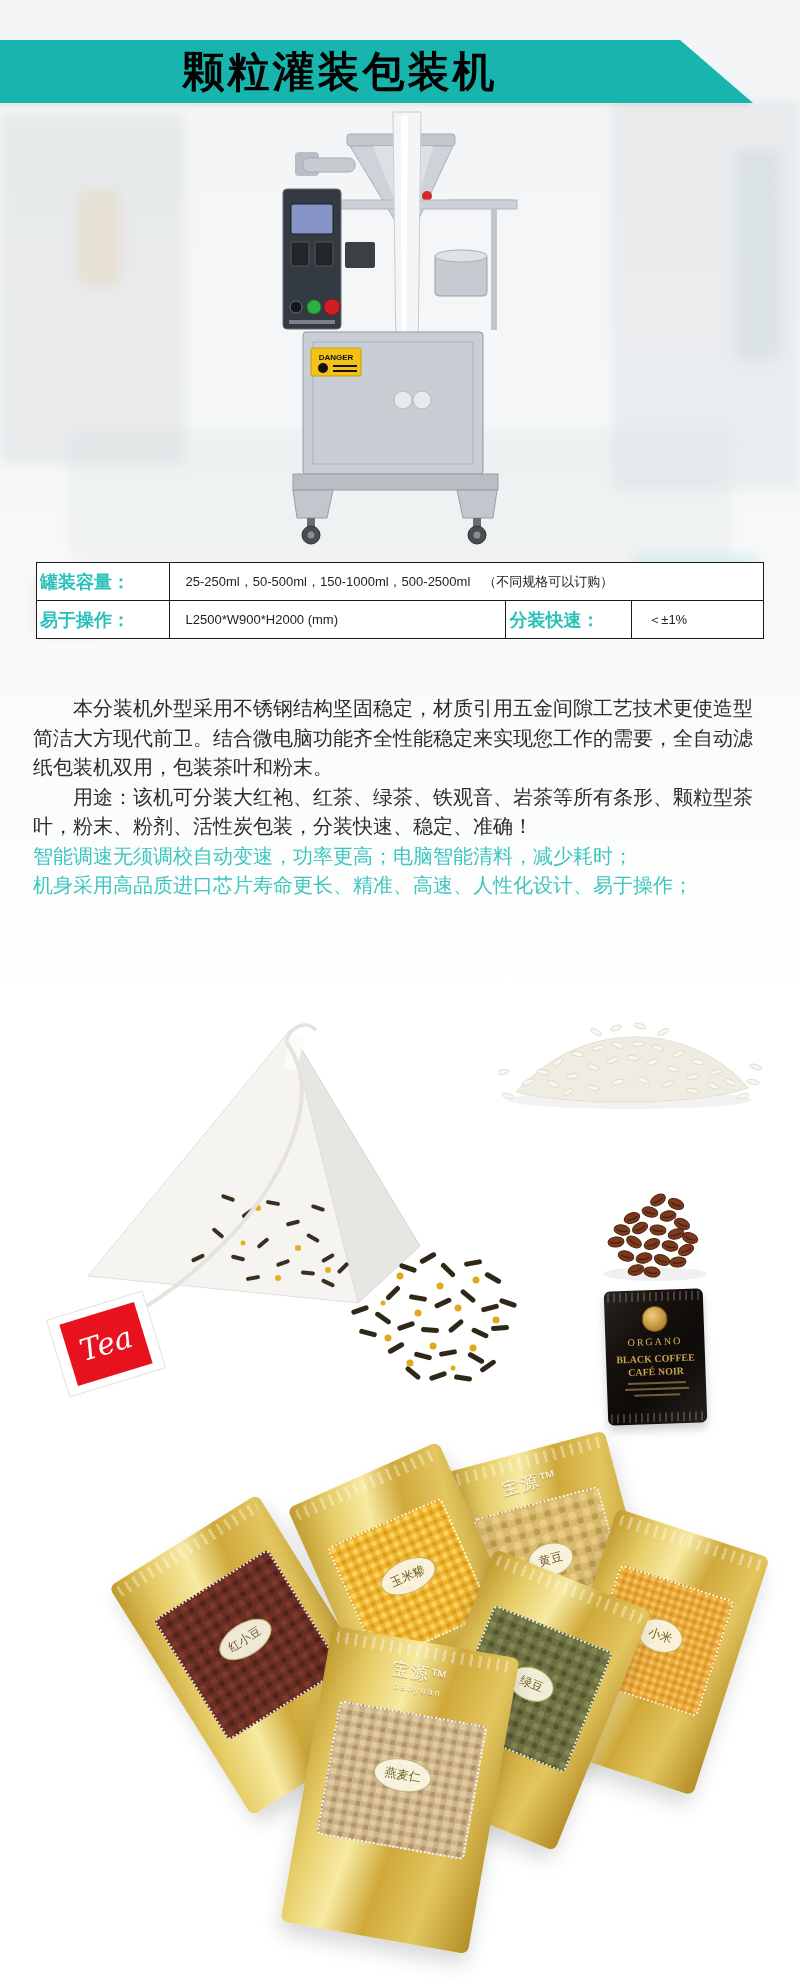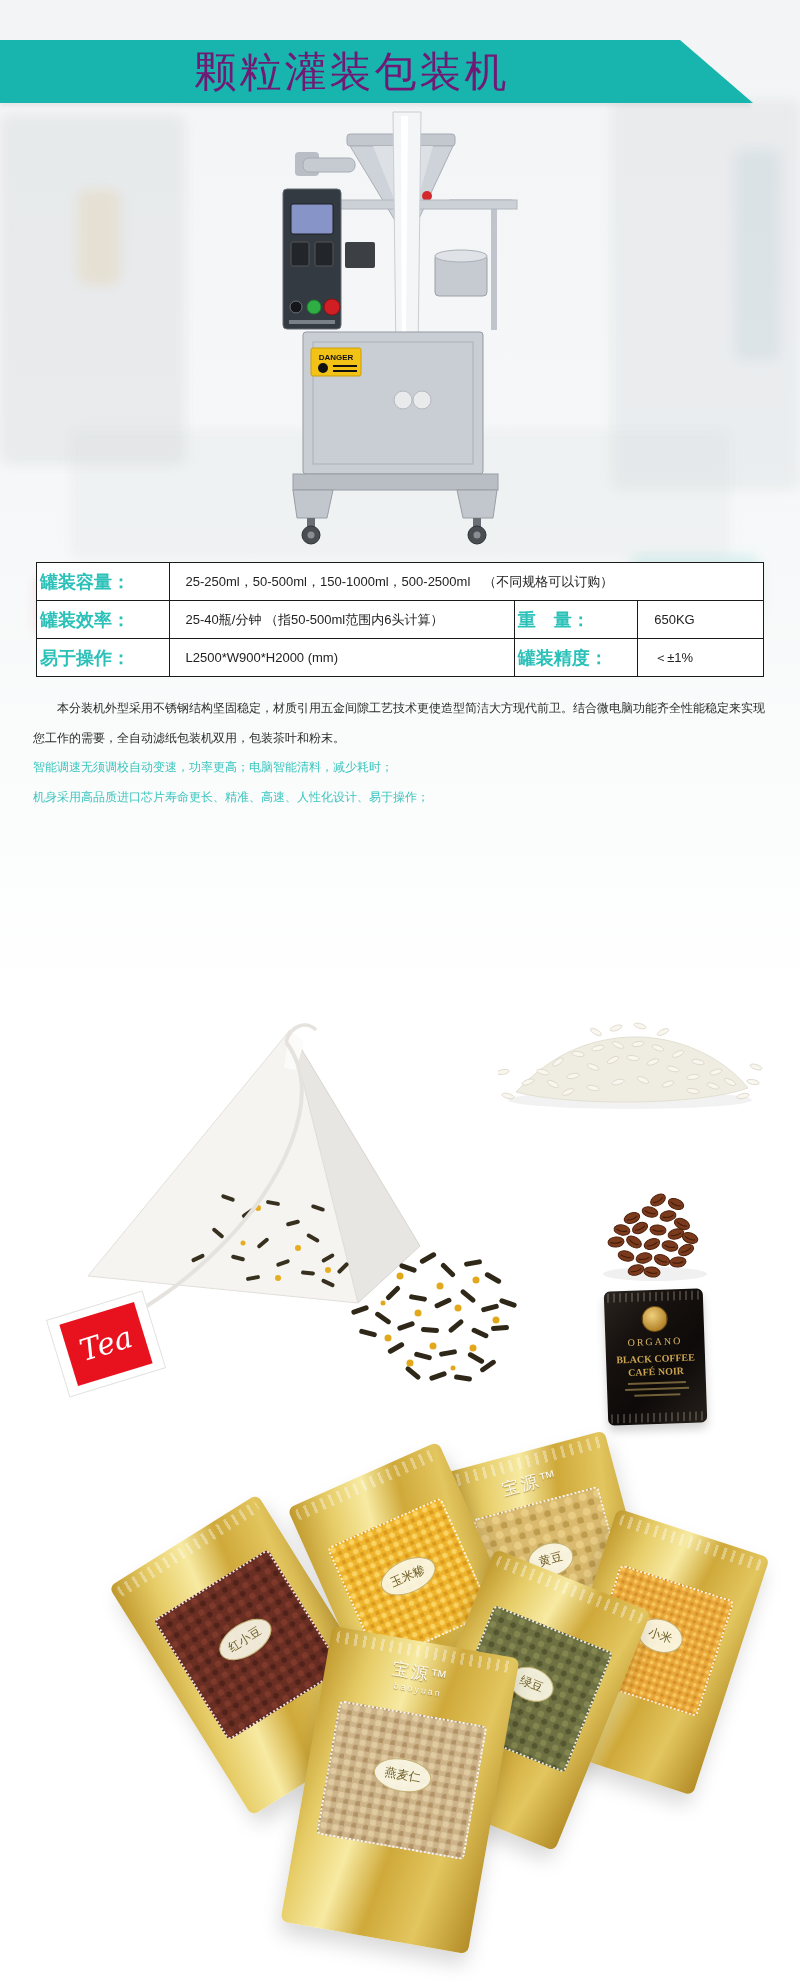--- a/index.html
+++ b/index.html
@@ -18,42 +18,42 @@
   .bg6{left:35px;top:575px;width:75px;height:60px;background:rgba(231,118,128,.18);}
   .bg7{left:630px;top:555px;width:130px;height:70px;background:rgba(62,193,186,.16);}
 
   
   .banner{
     position:absolute;left:0;top:40px;width:753px;height:63px;
     background:#17b5ad;
     clip-path:polygon(0 0,680px 0,100% 100%,0 100%);
   }
   .banner-title{
-    width:680px;line-height:63px;text-align:center;color:#701a75;
-    font-size:42px;font-weight:normal;letter-spacing:3px;margin-left:12px;
+    width:680px;line-height:63px;text-align:center;color:#000000;
+    font-size:42px;font-weight:bold;letter-spacing:3px;
   }
   .banner-shadow{position:absolute;left:0;top:101px;width:750px;height:5px;background:rgba(0,0,0,.07);filter:blur(2px);}
 
   
   .machine{position:absolute;left:195px;top:104px;}
 
   
   .spec{
     position:absolute;left:36px;top:562px;width:728px;border-collapse:collapse;
     background:#ffffff;
   }
   .spec td{
     border:1.5px solid #1a1a1a;height:37px;padding:0 6px 0 16px;white-space:nowrap;
     font-size:13px;color:#222;
   }
   .spec td.lbl{color:#2bc1b9;font-weight:bold;font-size:18px;padding-left:3px;}
   .c1{width:132px;} .c2{width:340px;} .c3{width:120px;} .c4{width:120px;}
 
   
-  .desc{position:absolute;left:33px;top:694px;width:735px;font-size:12px;line-height:29.5px;color:#2b2b2b;}
+  .desc{position:absolute;left:33px;top:694px;width:735px;font-size:20px;line-height:29.5px;color:#2b2b2b;}
   .desc p{margin:0;text-indent:2em;}
   .desc .hl{color:#3cc6bf;text-indent:0;}
 
   
   .photo{position:absolute;}
 
   
   .sachet{
     position:absolute;left:606px;top:1290px;width:99px;height:134px;
     background:linear-gradient(135deg,#2b2520 0%,#17120f 30%,#0d0a09 62%,#26201b 100%);
@@ -192,36 +192,31 @@
     </g>
   </svg>
 
   <table class="spec">
     <tbody>
         <tr>
       <td class="lbl c1">罐装容量：</td>
       <td colspan="3">25-250ml，50-500ml，150-1000ml，500-2500ml　（不同规格可以订购）</td>
     </tr>
     <tr>
-      <td class="lbl c1">罐装效率：</td>
-      <td class="c2">25-40瓶/分钟 （指50-500ml范围内6头计算）</td>
-      <td class="lbl c3">重　量：</td>
-      <td class="c4">650KG</td>
-    </tr>
-    <tr>
       <td class="lbl c1">易于操作：</td>
       <td class="c2">L2500*W900*H2000 (mm)</td>
-      <td class="lbl c3">罐装精度：</td>
+      <td class="lbl c3">分装快速：</td>
       <td class="c4">＜±1%</td>
     </tr>
   </tbody>
     </table>
 
   <div class="desc">
     <p>本分装机外型采用不锈钢结构坚固稳定，材质引用五金间隙工艺技术更使造型简洁大方现代前卫。结合微电脑功能齐全性能稳定来实现您工作的需要，全自动滤纸包装机双用，包装茶叶和粉末。</p>
+    <p>用途：该机可分装大红袍、红茶、绿茶、铁观音、岩茶等所有条形、颗粒型茶叶，粉末、粉剂、活性炭包装，分装快速、稳定、准确！</p>
     <p class="hl">智能调速无须调校自动变速，功率更高；电脑智能清料，减少耗时；</p>
     <p class="hl">机身采用高品质进口芯片寿命更长、精准、高速、人性化设计、易于操作；</p>
   </div>
 
   <svg class="photo" style="left:28px;top:1008px" width="500" height="400" viewBox="0 0 500 400">
     <defs>
       <g id="leaf">
           <rect x="-7" y="-2" width="14" height="4" rx="2" fill="#38301f"></rect>
         </g>
       <g id="leafB">

